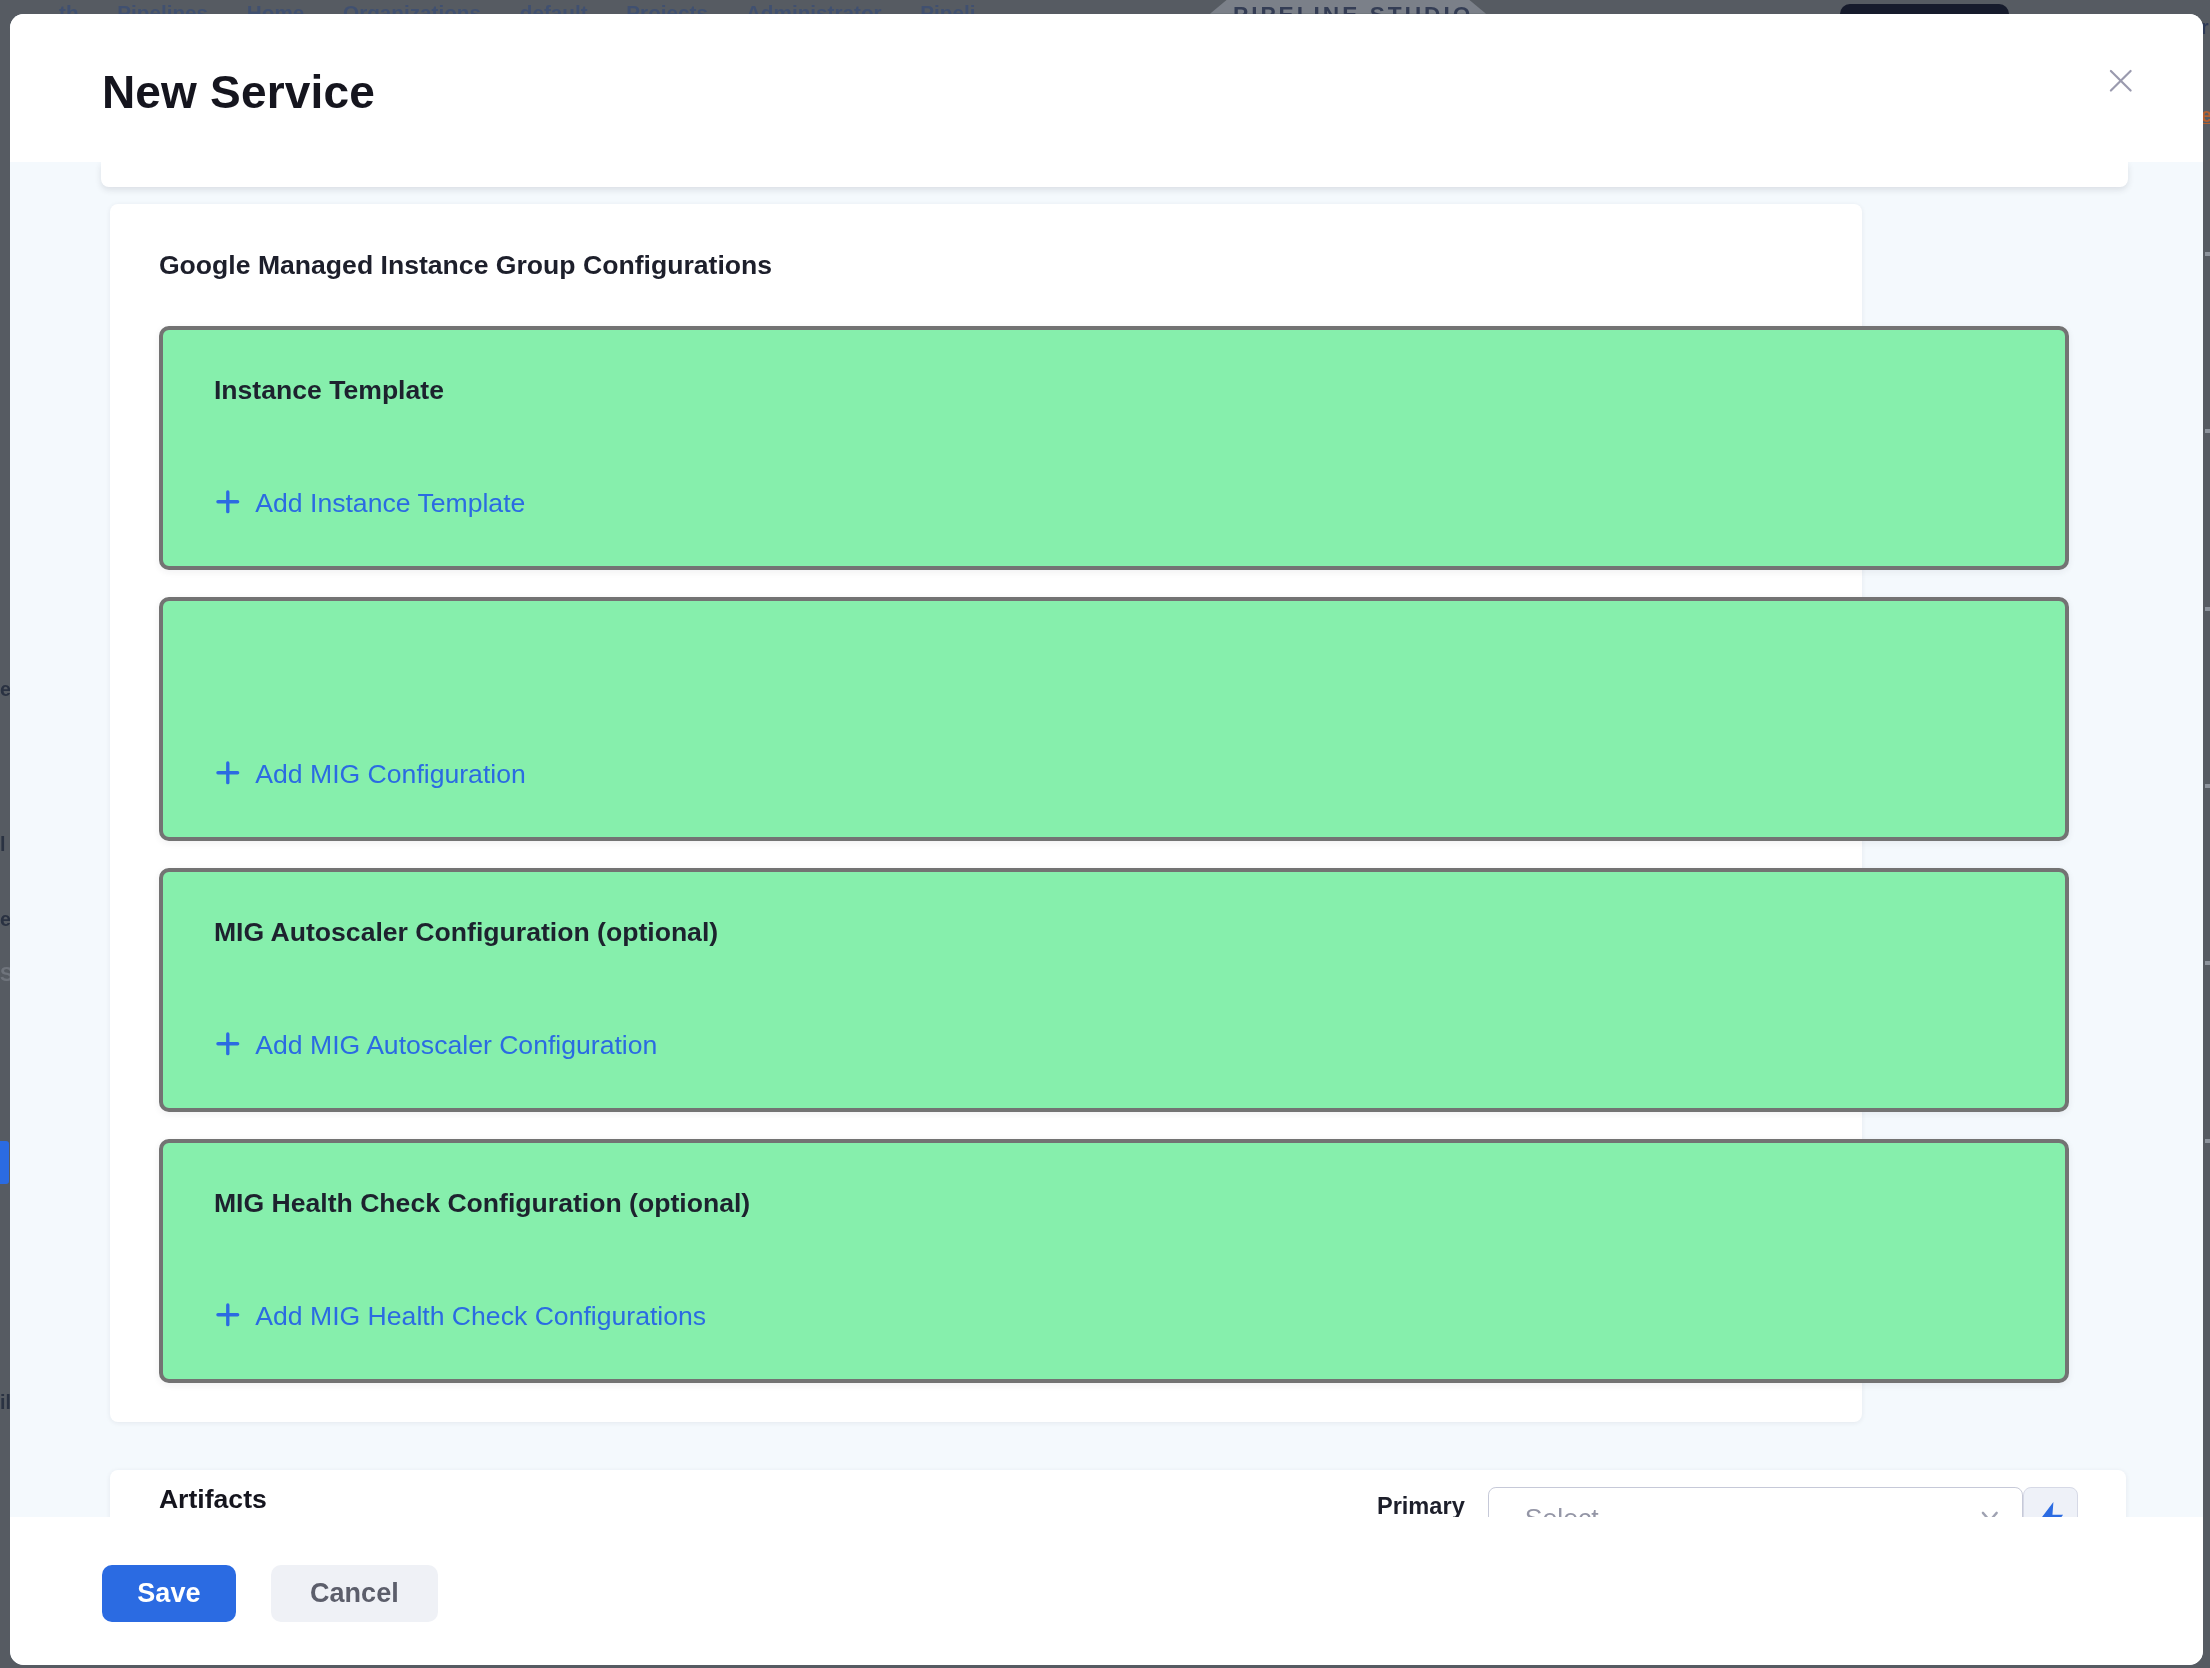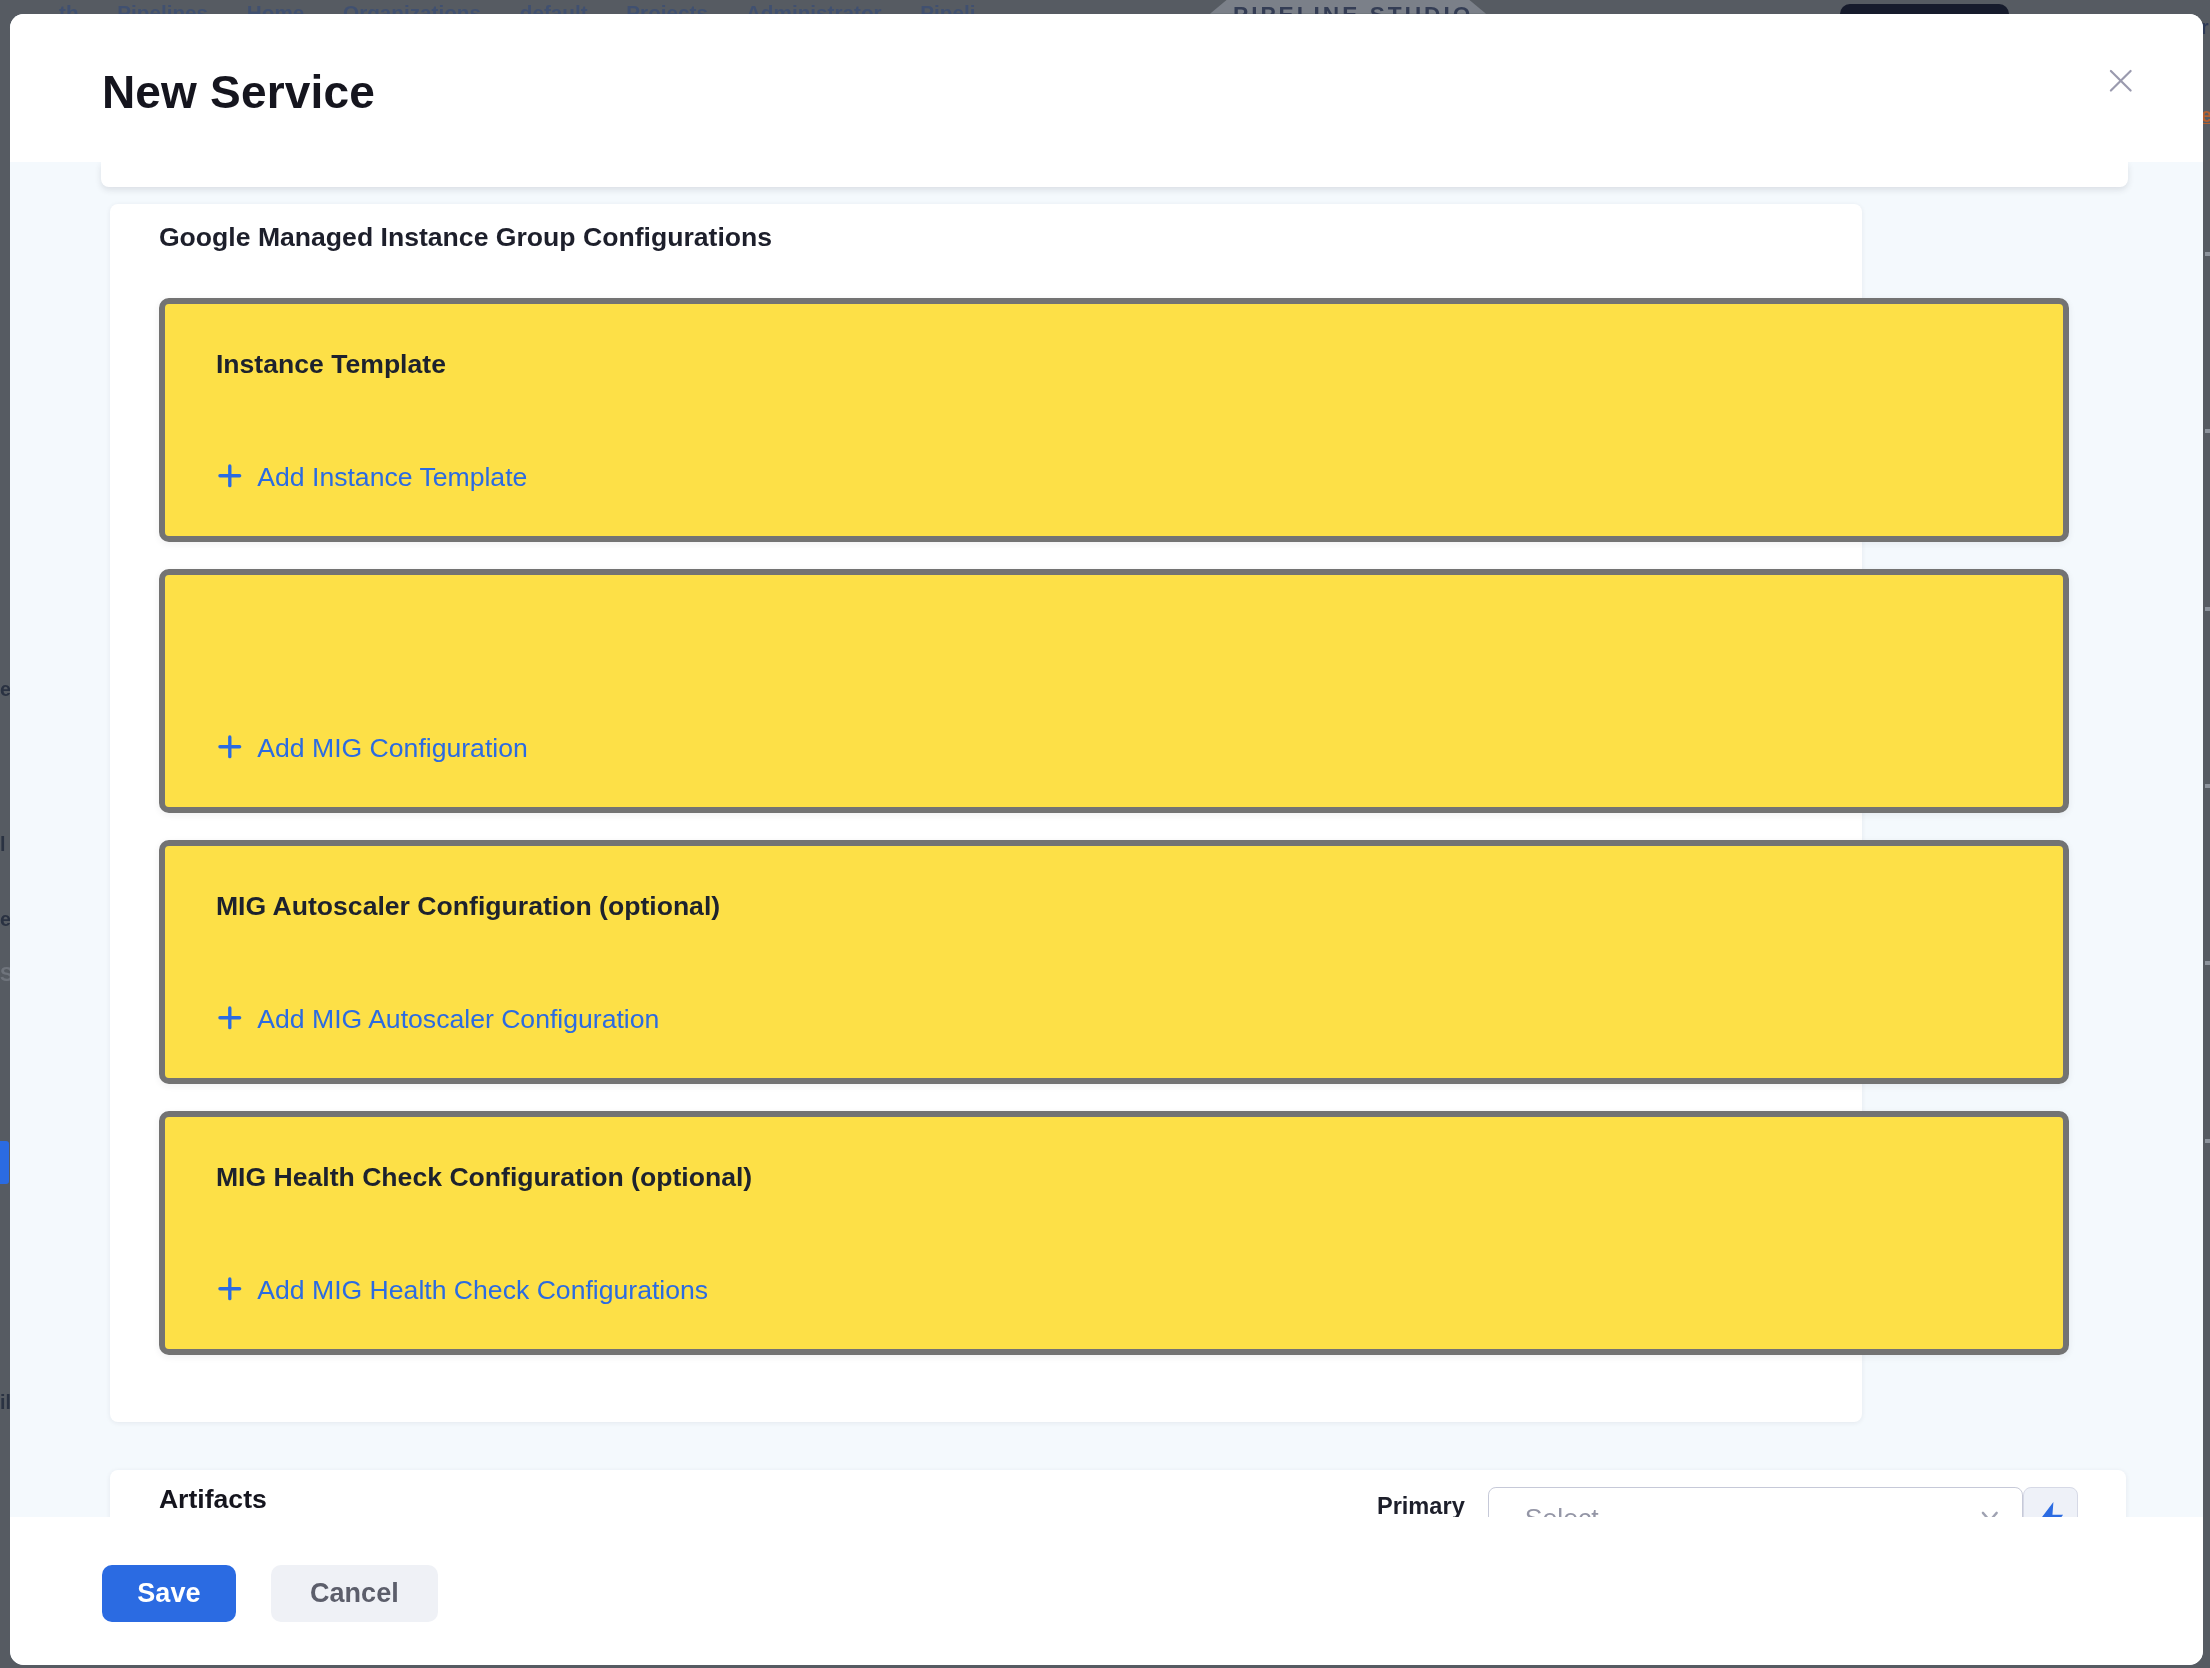--- a/index.html
+++ b/index.html
@@ -67,28 +67,28 @@
     position:absolute; left:91px; top:148px; width:2027px; height:25.6px;
     background:#ffffff; border-radius:0 0 7.9px 7.9px;
     box-shadow:0 3px 5.9px rgba(40,41,61,.12); z-index:3;
   }
 
   
   .section-card {
     position:absolute; left:100px; top:190px; width:1752px; height:1218px;
     background:#ffffff; border-radius:7.9px;
     box-shadow:0 1px 4.9px rgba(40,41,61,.08);
-    padding:18px 49px 0 49px; z-index:2;
+    padding:46px 49px 0 49px; z-index:2;
   }
   .section-heading {
     font-size:26.6px; font-weight:bold; color:#1d1f2b; margin-bottom:45px;
   }
   .config-card {
-    width:1910px; height:244px; background:#fde047;
-    border:6px solid #737373; border-radius:9.9px;
+    width:1910px; height:244px; background:#86efac;
+    border:4px solid #737373; border-radius:9.9px;
     box-shadow:0 2px 7.9px rgba(40,41,61,.07);
     margin-bottom:25.6px; padding:45px 51px; position:relative;margin-top:27px;
   }
   .config-card-title {
     font-size:26.6px; font-weight:bold; color:#1d222e;
   }
   .add-link {
     position:absolute; left:51px; top:158px;
     display:flex; align-items:center; gap:13.8px; cursor:pointer;
   }

